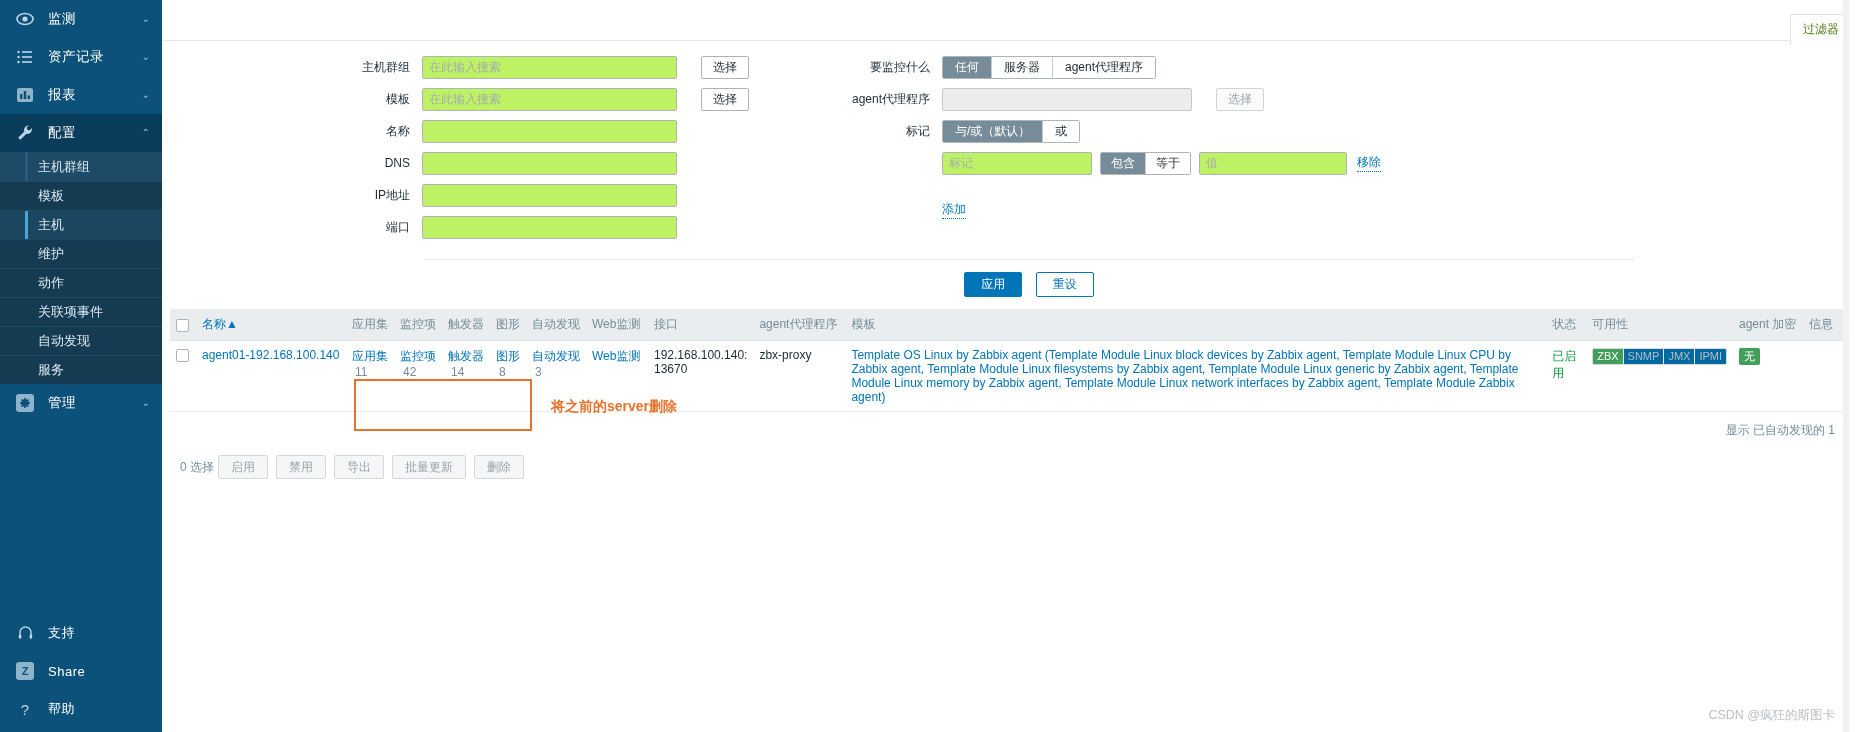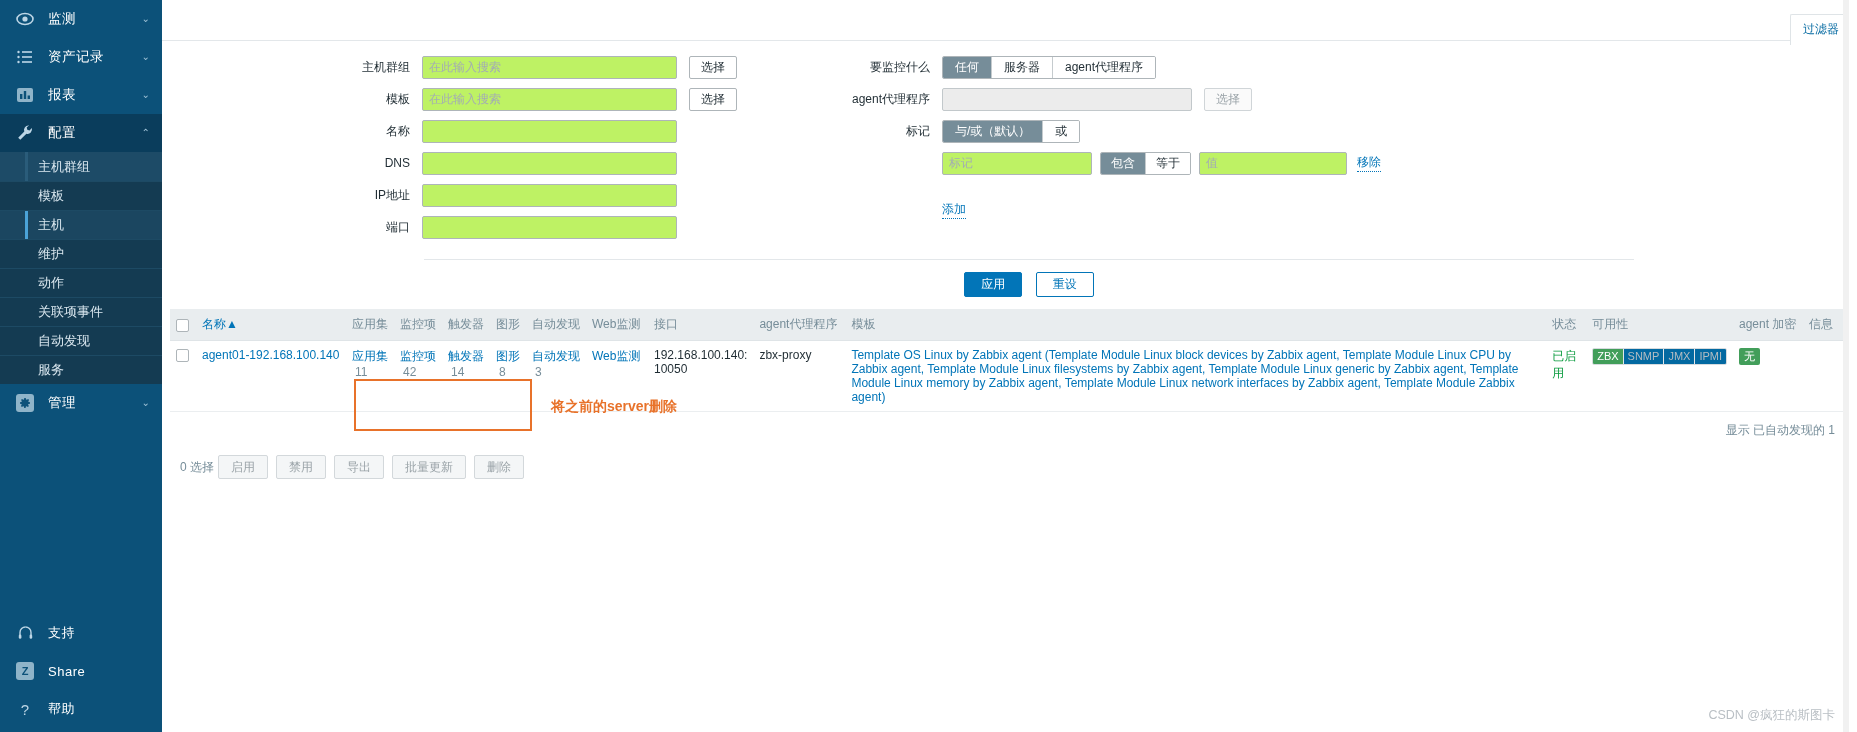--- a/index.html
+++ b/index.html
@@ -111,21 +111,21 @@
   }
   .filter-tab {
     position: absolute;
     right: 0; top: 14px;
     background: #ffffff;
     border: 1px solid #dfe4e7;
     border-right: none;
     border-bottom: none;
     padding: 6px 10px 7px 12px;
     font-size: 12px;
-    color: #0369a1;
+    color: #4d7c0f;
     white-space: nowrap;
     border-radius: 2px 0 0 0;
   }
 
   .filter-panel {
     margin: 0 0 0 0;
     border-top: 1px solid #e3e7ea;
     padding: 14px 0 0 0;
     background: #fff;
   }
@@ -168,21 +168,21 @@
     background: #bef264;
     padding: 2px 6px;
     font-size: 12px;
     color: #1f2c33;
     font-family: "Liberation Sans", sans-serif;
     border-radius: 2px;
   }
   .ftxt::placeholder { color: #a3adb3; }
   .ftxt.disabled { background: #ececec; border-color: #c2c8cb; }
   .btn-select {
-    margin-left: 12px;
+    margin-left: 24px;
     height: 23px;
     min-width: 48px;
     padding: 0 11px;
     border: 1px solid #aeb5b9;
     background: #fff;
     color: #1f2c33;
     font-size: 12px;
     border-radius: 2px;
     cursor: pointer;
     font-family: "Liberation Sans", sans-serif;
@@ -639,21 +639,21 @@
             </td>
             <td>
               <a class="tpl-link">图形</a><span class="cnt">8</span>
             </td>
             <td>
               <a class="tpl-link">自动发现</a><span class="cnt">3</span>
             </td>
             <td>
               <a class="tpl-link">Web监测</a>
             </td>
-            <td>192.168.100.140: 10050</td>
+            <td>192.168.100.140: 13670</td>
             <td>zbx-proxy</td>
             <td>
               <span class="tpl-link">Template OS Linux by Zabbix agent (Template Module Linux block devices by Zabbix agent, Template Module Linux CPU by Zabbix agent, Template Module Linux filesystems by Zabbix agent, Template Module Linux generic by Zabbix agent, Template Module Linux memory by Zabbix agent, Template Module Linux network interfaces by Zabbix agent, Template Module Zabbix agent)</span>
             </td>
             <td>
               <span class="st-enabled">已启用</span>
             </td>
             <td>
               <span class="avail">
                 <span class="on">ZBX</span>

